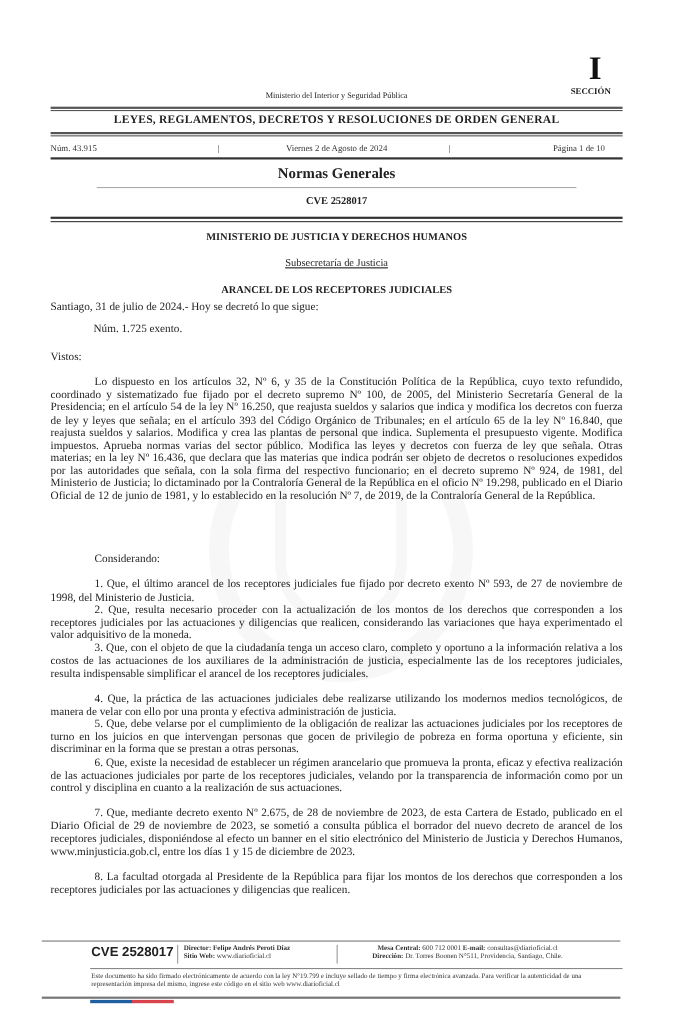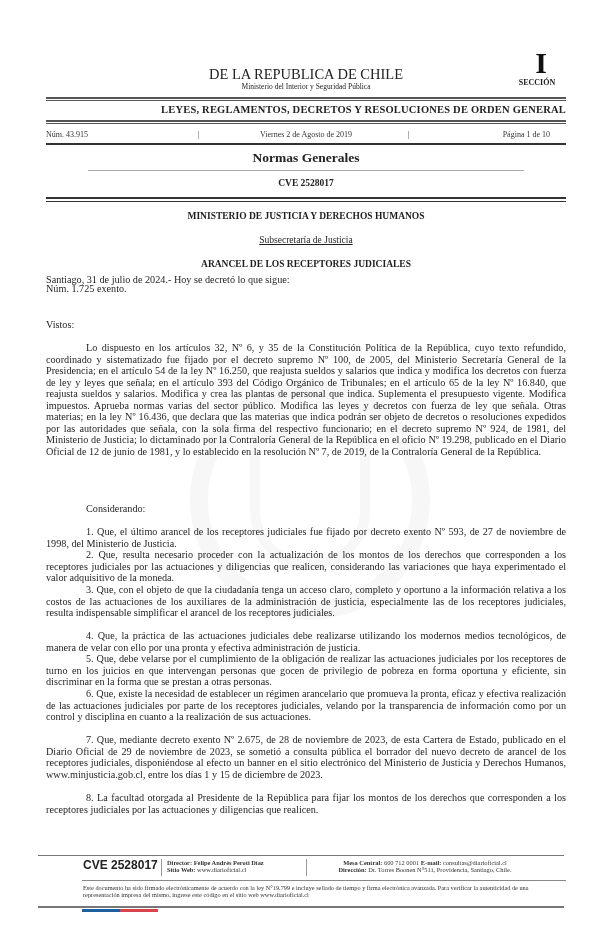--- a/index.html
+++ b/index.html
@@ -7,21 +7,21 @@
   body { position: relative; font-family: "Liberation Serif", "DejaVu Serif", serif; color: #1a1a1a; }
 
   .masthead { position: absolute; left: 0; top: 0; width: 612px; height: 96px; }
   .title { position: absolute; left: 0; width: 612px; top: 33px; text-align: center; font-weight: bold; font-size: 35px; letter-spacing: 0.5px; line-height: 1; color: #111; }
   .subtitle { position: absolute; left: 0; width: 612px; top: 67px; text-align: center; font-size: 14.5px; line-height: 1; color: #222; }
   .ministry-top { position: absolute; left: 0; width: 612px; top: 83px; text-align: center; font-size: 7.5px; line-height: 1; color: #222; }
   .section-numeral { position: absolute; left: 521px; top: 48px; width: 40px; text-align: center; font-weight: bold; font-size: 30px; line-height: 1; color: #111; }
   .section-label { position: absolute; left: 509px; top: 79px; width: 56px; text-align: center; font-weight: bold; font-size: 8px; line-height: 1; color: #222; }
 
   .hr { position: absolute; left: 46px; width: 520px; background: #555; }
-  .band-label { position: absolute; left: 46px; width: 520px; top: 105px; text-align: right; font-weight: bold; font-size: 10.5px; letter-spacing: 0.2px; line-height: 1; color: #222; }
+  .band-label { position: absolute; left: 46px; width: 520px; top: 105px; text-align: center; font-weight: bold; font-size: 10.5px; letter-spacing: 0.2px; line-height: 1; color: #222; }
 
   .meta-row { position: absolute; left: 46px; width: 504px; top: 129px; height: 12px; font-size: 8px; line-height: 12px; color: #333; }
   .meta-num { position: absolute; left: 0; top: 0; }
   .meta-sep { position: absolute; top: 0; }
   .meta-date { position: absolute; left: 0; width: 520px; text-align: center; top: 0; }
   .meta-page { position: absolute; right: 0; top: 0; }
 
   .normas { position: absolute; left: 0; width: 612px; top: 151px; text-align: center; font-weight: bold; font-size: 13.5px; line-height: 1; color: #222; }
   .cve-top { position: absolute; left: 0; width: 612px; top: 179px; text-align: center; font-weight: bold; font-size: 9.5px; line-height: 1; color: #222; }
 
@@ -47,54 +47,53 @@
   .flag-red { position: absolute; left: 120px; top: 909px; width: 38px; height: 3px; background: #d9434b; }
   b { font-weight: bold; }
 </style>
 </head>
 <body>
 
 <div class="watermark"></div>
 <div class="watermark-inner"></div>
 
 <div class="masthead">
-  <div class="subtitle">DE LA REPUBLICA DE CHILE</div>
   <div class="ministry-top">Ministerio del Interior y Seguridad Pública</div>
   <div class="section-numeral">I</div>
   <div class="section-label">SECCIÓN</div>
 </div>
 
 <div class="hr" style="top:97px;height:1.5px;"></div>
 <div class="hr" style="top:100px;height:1px;"></div>
 <div class="band-label">LEYES, REGLAMENTOS, DECRETOS Y RESOLUCIONES DE ORDEN GENERAL</div>
 <div class="hr" style="top:120px;height:1.5px;"></div>
 <div class="hr" style="top:123px;height:1px;"></div>
 
 <div class="meta-row">
   <span class="meta-num">Núm. 43.915</span>
   <span class="meta-sep" style="left:152px;">|</span>
-  <span class="meta-date">Viernes 2 de Agosto de 2019</span>
+  <span class="meta-date">Viernes 2 de Agosto de 2024</span>
   <span class="meta-sep" style="left:362px;">|</span>
   <span class="meta-page">Página 1 de 10</span>
 </div>
 <div class="hr" style="top:143px;height:1.5px;background:#333;"></div>
 
 <div class="normas">Normas Generales</div>
 <div class="hr" style="left:88px;width:436px;top:170px;height:1px;background:#aaa;"></div>
 <div class="cve-top">CVE 2528017</div>
 <div class="hr" style="top:197px;height:2px;background:#333;"></div>
 <div class="hr" style="top:200.5px;height:1.5px;background:#333;"></div>
 
 <div class="content">
   <div class="ministry">MINISTERIO DE JUSTICIA Y DERECHOS HUMANOS</div>
   <div class="subsec">Subsecretaría de Justicia</div>
   <div class="doc-title">ARANCEL DE LOS RECEPTORES JUDICIALES</div>
 
   <div class="para" style="top:63px;">Santiago, 31 de julio de 2024.- Hoy se decretó lo que sigue:</div>
-  <div class="para" style="top:72px;">Núm. 1.725 exento.</div>
+  <div class="para" style="top:83px;margin-left:39px;">Núm. 1.725 exento.</div>
 
   <div class="para" style="top:108px;">Vistos:</div>
   <div class="para indent" style="top:131px;">Lo dispuesto en los artículos 32, Nº 6, y 35 de la Constitución Política de la República, cuyo texto refundido, coordinado y sistematizado fue fijado por el decreto supremo Nº 100, de 2005, del Ministerio Secretaría General de la Presidencia; en el artículo 54 de la ley Nº 16.250, que reajusta sueldos y salarios que indica y modifica los decretos con fuerza de ley y leyes que señala; en el artículo 393 del Código Orgánico de Tribunales; en el artículo 65 de la ley Nº 16.840, que reajusta sueldos y salarios. Modifica y crea las plantas de personal que indica. Suplementa el presupuesto vigente. Modifica impuestos. Aprueba normas varias del sector público. Modifica las leyes y decretos con fuerza de ley que señala. Otras materias; en la ley Nº 16.436, que declara que las materias que indica podrán ser objeto de decretos o resoluciones expedidos por las autoridades que señala, con la sola firma del respectivo funcionario; en el decreto supremo Nº 924, de 1981, del Ministerio de Justicia; lo dictaminado por la Contraloría General de la República en el oficio Nº 19.298, publicado en el Diario Oficial de 12 de junio de 1981, y lo establecido en la resolución Nº 7, de 2019, de la Contraloría General de la República.</div>
 
   <div class="para indent" style="top:292px;">Considerando:</div>
 
   <div class="para indent" style="top:315px;">1. Que, el último arancel de los receptores judiciales fue fijado por decreto exento Nº 593, de 27 de noviembre de 1998, del Ministerio de Justicia.</div>
   <div class="para indent" style="top:338px;">2. Que, resulta necesario proceder con la actualización de los montos de los derechos que corresponden a los receptores judiciales por las actuaciones y diligencias que realicen, considerando las variaciones que haya experimentado el valor adquisitivo de la moneda.</div>
   <div class="para indent" style="top:373px;">3. Que, con el objeto de que la ciudadanía tenga un acceso claro, completo y oportuno a la información relativa a los costos de las actuaciones de los auxiliares de la administración de justicia, especialmente las de los receptores judiciales, resulta indispensable simplificar el arancel de los receptores judiciales.</div>
   <div class="para indent" style="top:419px;">4. Que, la práctica de las actuaciones judiciales debe realizarse utilizando los modernos medios tecnológicos, de manera de velar con ello por una pronta y efectiva administración de justicia.</div>

